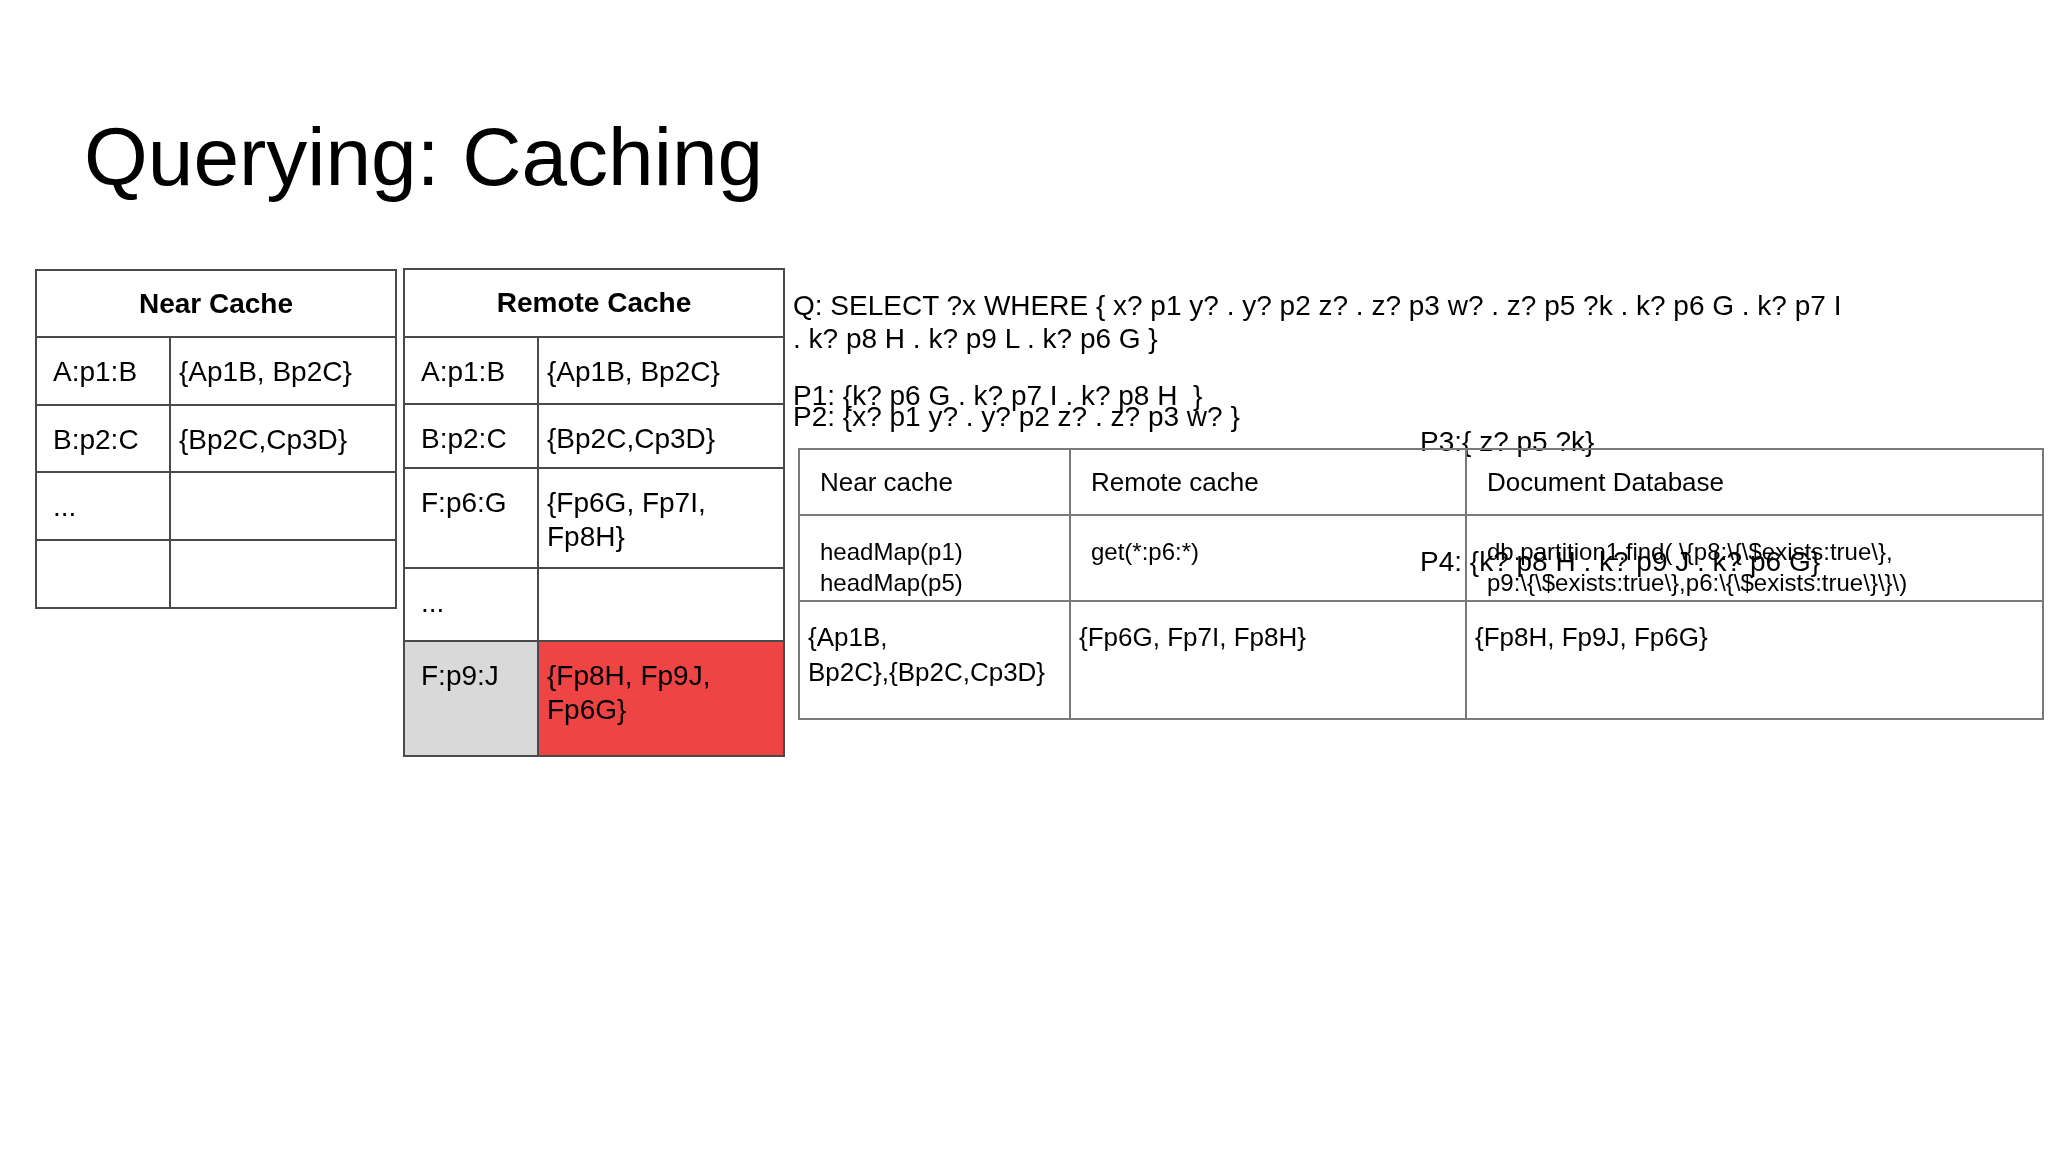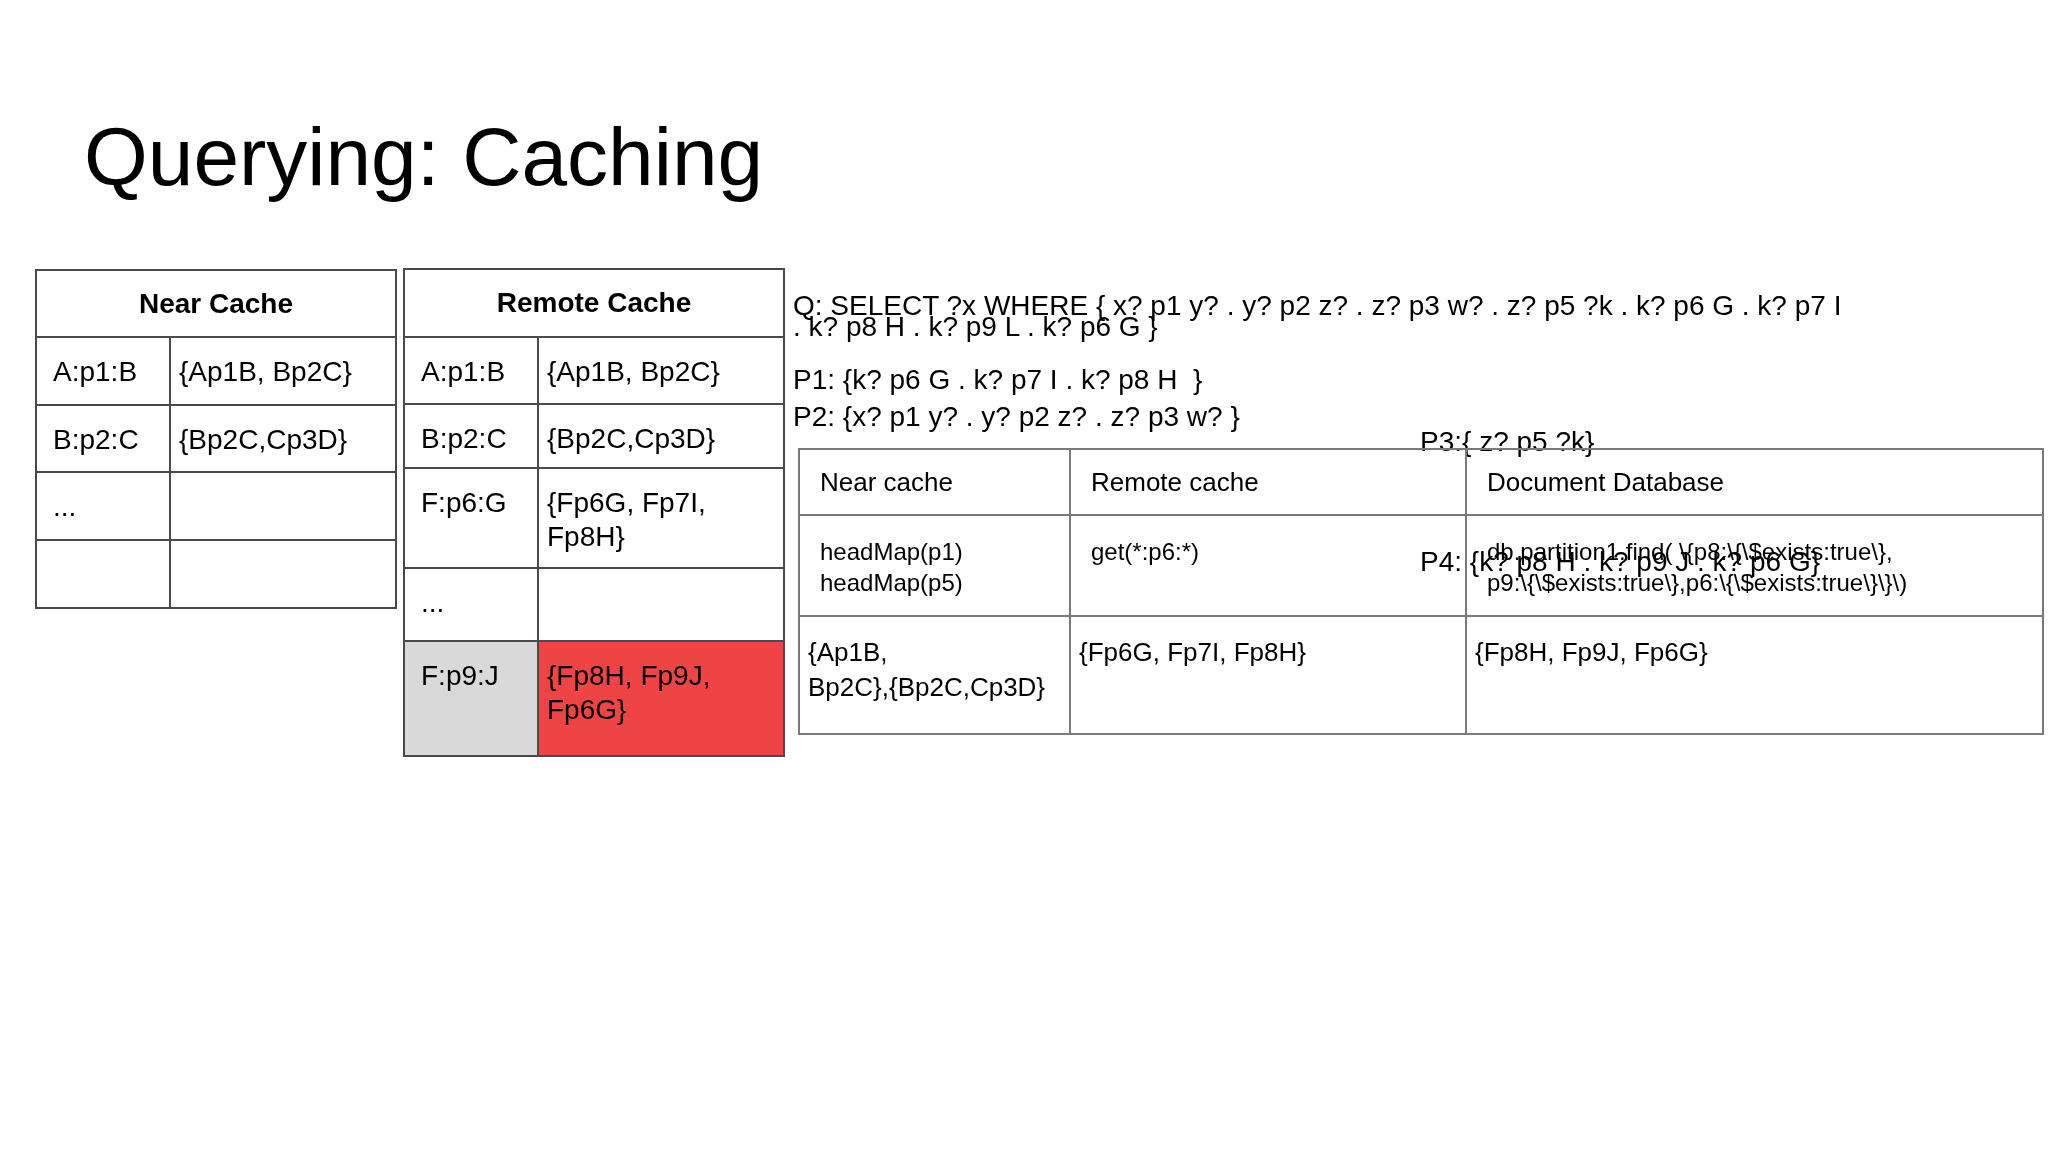--- a/index.html
+++ b/index.html
@@ -43,22 +43,22 @@
 
   
   .qline {
     position: absolute;
     left: 793px;
     font-size: 28px;
     line-height: 37px;
     white-space: pre;
   }
   .q1 { top: 287px; }
-  .q2 { top: 308px; }
-  .q3 { top: 361px; text-align: right; }
+  .q2 { top: 320px; }
+  .q3 { top: 377px; text-align: right; }
   .q4 { top: 398px; }
   .p34-block {
     position: absolute;
     left: 1420px; top: 342px;
     font-size: 28px;
     line-height: 40px;
     white-space: pre;
   }
 
   
@@ -163,21 +163,21 @@
       <col style="width:271px">
       <col style="width:396px">
       <col style="width:577px">
     </colgroup>
   <tbody>
       <tr style="height:66px">
     <th>Near cache</th>
     <th>Remote cache</th>
     <th>Document Database</th>
   </tr>
-  <tr class="r1" style="height:101px">
+  <tr class="r1" style="height:86px">
     <td>headMap(p1)
 headMap(p5)</td>
     <td>get(*:p6:*)</td>
     <td>db.partition1.find( \{p8:\{\$exists:true\},
 p9:\{\$exists:true\},p6:\{\$exists:true\}\}\)</td>
   </tr>
   <tr class="r2" style="height:118px">
     <td>{Ap1B,
 Bp2C},{Bp2C,Cp3D}</td>
     <td>{Fp6G, Fp7I, Fp8H}</td>

